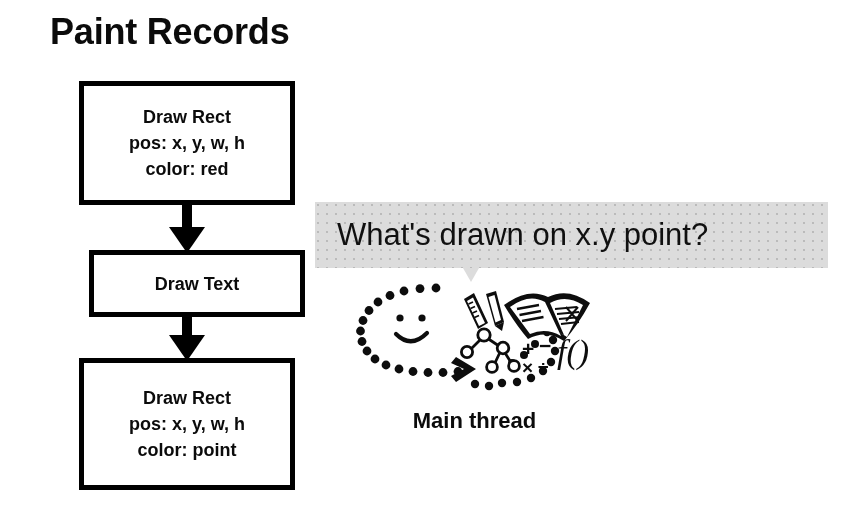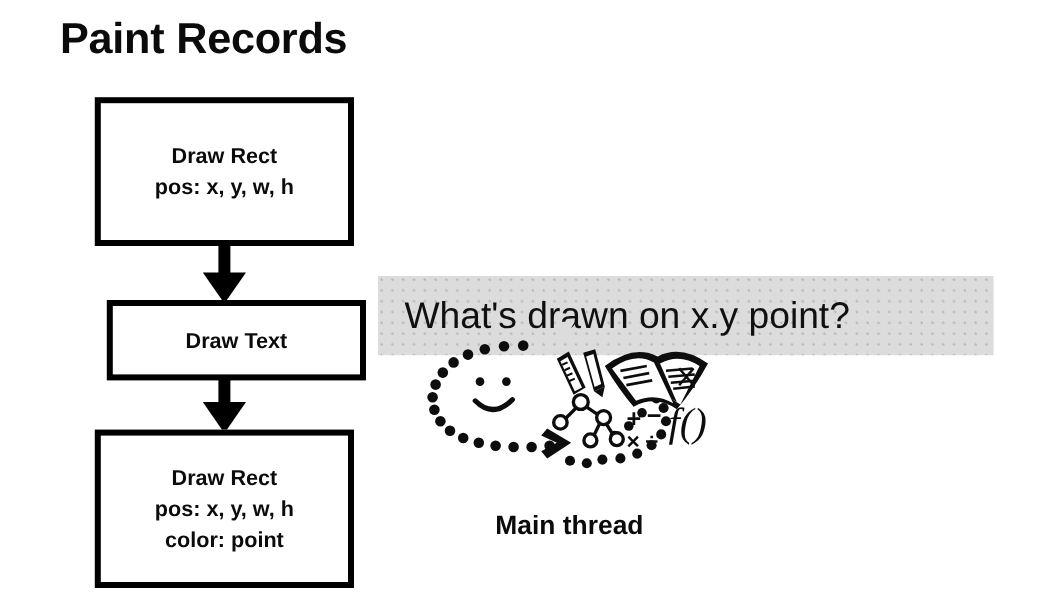--- a/index.html
+++ b/index.html
@@ -72,21 +72,20 @@
     position: absolute;
     left: 315px;
     top: 202px;
     width: 513px;
     height: 66px;
     background:
       radial-gradient(circle at 3px 3px, rgba(160,160,160,0.55) 0.9px, rgba(0,0,0,0) 1.2px) 0 0/9px 9px,
       #dcdcdc;
     display: flex;
     align-items: center;
-    margin-top: 28px;
   }
   #speech-bubble-text {
     font-size: 31px;
     line-height: 36px;
     padding-left: 22px;
     white-space: nowrap;
     color: #101010;
   }
   #speech-bubble-tail {
     position: absolute;
@@ -103,39 +102,40 @@
     left: 352px;
     top: 283px;
     width: 245px;
     height: 118px;
   }
   #thinker svg { display: block; width: 100%; height: 100%; }
 
   #main-thread-label {
     position: absolute;
     left: 352px;
-    top: 424px;
+    top: 407px;
     width: 245px;
     text-align: center;
     font-size: 22px;
     font-weight: bold;
     line-height: 28px;
     white-space: nowrap;
   }
 </style>
 </head>
 <body>
 
 <div id="slide">
 
   <div id="slide-title">Paint Records</div>
 
   <div class="record-box" id="box-1">
     <div class="record-line">Draw Rect</div>
     <div class="record-line">pos: x, y, w, h</div>
+    <div class="record-line">color: red</div>
   </div>
 
   <div class="connector" id="connector-1">
     <svg viewBox="0 0 36 50" preserveAspectRatio="none" aria-hidden="true">
       <rect x="13" y="0" width="10" height="26" fill="#000000"></rect>
       <polygon points="0,24 36,24 18,50" fill="#000000"></polygon>
     </svg>
   </div>
 
   <div class="record-box" id="box-2">

